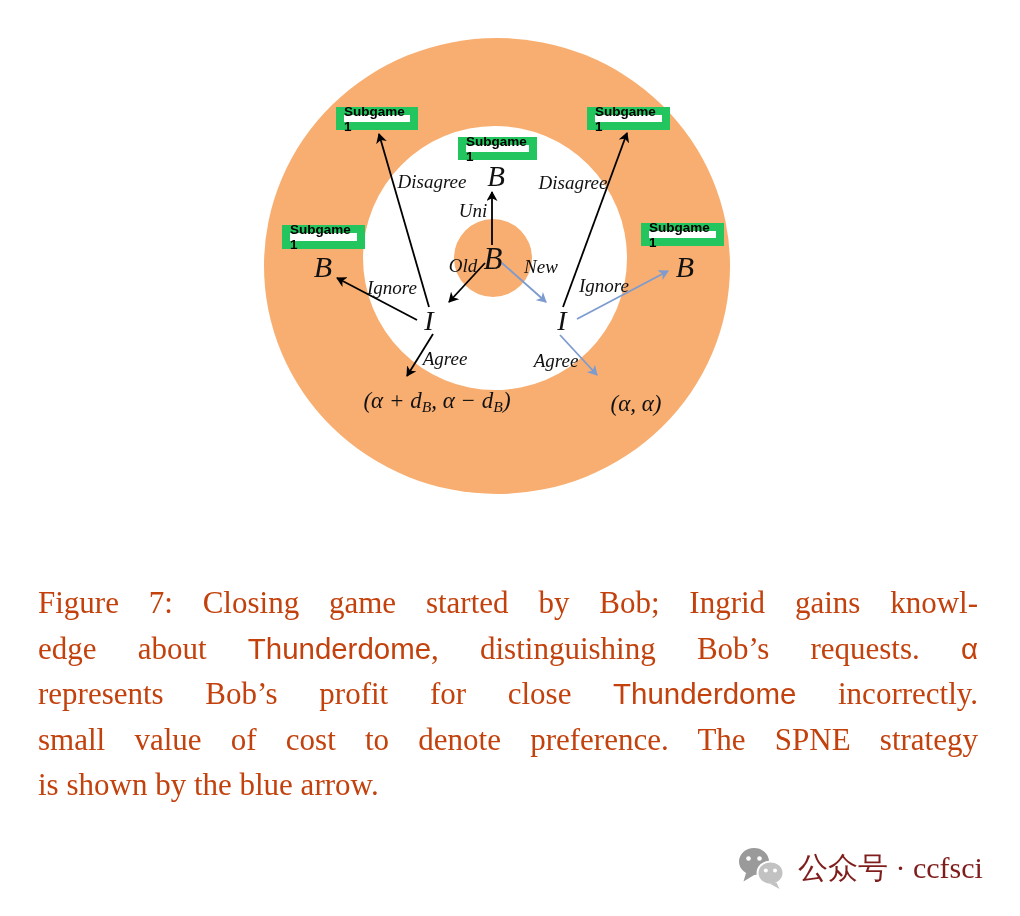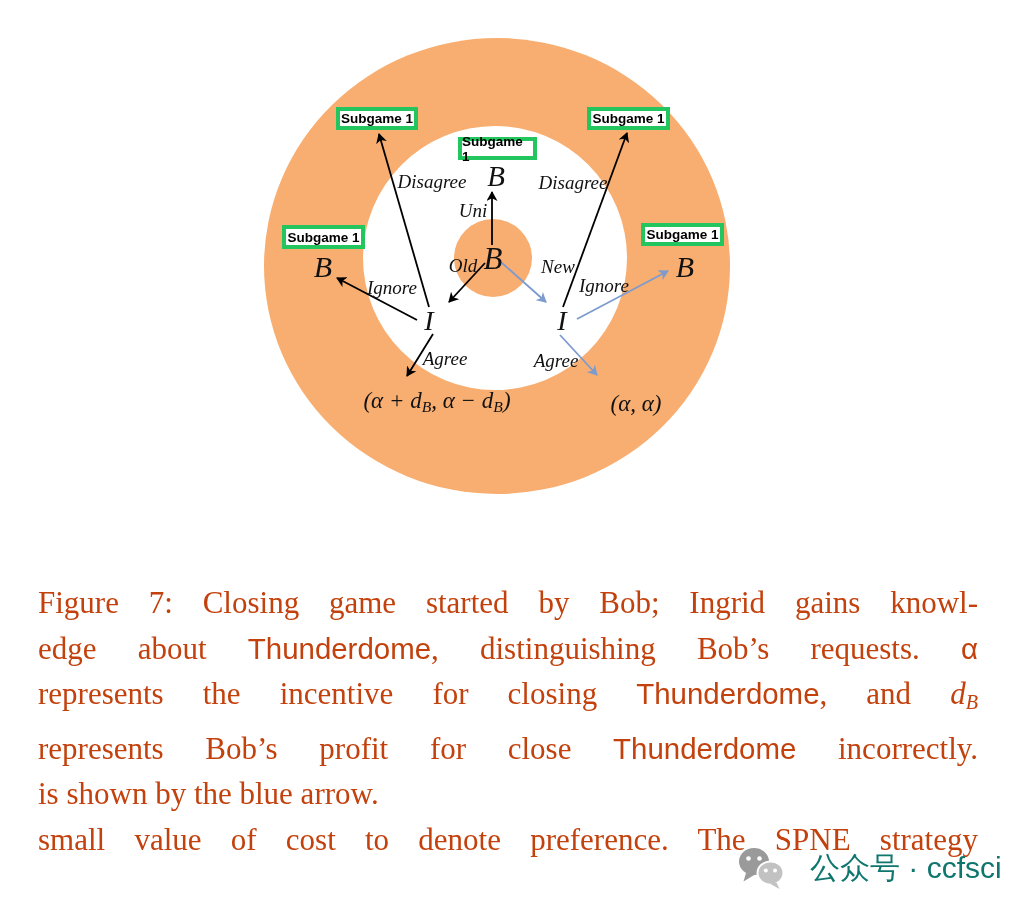--- a/index.html
+++ b/index.html
@@ -3,21 +3,21 @@
 <meta charset="utf-8">
 <style>
   html,body{margin:0;padding:0;background:#ffffff;}
   .page{position:relative;width:1020px;height:916px;background:#ffffff;overflow:hidden;
         font-family:"Liberation Serif",serif;}
 
   
   .figure-area{position:absolute;left:0;top:0;width:1020px;height:540px;}
   .figure-area svg{position:absolute;left:0;top:0;}
 
-  .sg-box{position:absolute;box-sizing:border-box;background:#ffffff;border:4px solid #22c55e;
+  .sg-box{position:absolute;box-sizing:border-box;background:#ffffff;border:8px solid #22c55e;
           display:flex;align-items:center;justify-content:center;
           font-family:"Liberation Sans",sans-serif;font-weight:bold;font-size:13.5px;color:#000;}
 
   .node-label{position:absolute;transform:translate(-50%,-50%);
               font-family:"Liberation Serif",serif;font-style:italic;color:#111;line-height:1;}
   .edge-label{position:absolute;transform:translate(-50%,-50%);
               font-family:"Liberation Serif",serif;font-style:italic;font-size:19px;color:#111;
               white-space:nowrap;line-height:1;text-align:center;}
   .payoff{position:absolute;transform:translate(-50%,-50%);
           font-family:"Liberation Serif",serif;font-style:italic;font-size:23px;color:#111;
@@ -29,22 +29,22 @@
            font-size:31px;line-height:45.5px;color:#c2410c;}
   .cap-line{white-space:nowrap;}
   .cap-line.just{text-align:justify;text-align-last:justify;white-space:normal;}
   .sg-serif{font-family:"Liberation Serif",serif;}
   .sg-sans{font-family:"Liberation Sans",sans-serif;font-size:0.95em;}
   .sg-mathit{font-family:"Liberation Serif",serif;font-style:italic;}
   .sg-mathsub{font-family:"Liberation Serif",serif;font-style:italic;font-size:0.65em;vertical-align:-0.25em;}
 
   
   .watermark{position:absolute;left:738px;top:846px;display:flex;align-items:center;}
-  .watermark .wm-text{font-family:Liberation Sans, sans-serif;font-size:30px;color:#0f766e;
-                      margin-left:26px;white-space:nowrap;}
+  .watermark .wm-text{font-family:Liberation Serif, serif;font-size:30px;color:#7f1d1d;
+                      margin-left:14px;white-space:nowrap;}
 </style>
 </head>
 <body>
 
 <div class="page">
 
   <div class="figure-area">
 
     <svg width="1020" height="540" viewBox="0 0 1020 540">
       <defs>
@@ -90,39 +90,38 @@
 
     <div class="node-label" style="left:496px;top:176px;font-size:29px;">B</div>
     <div class="node-label" style="left:493px;top:258px;font-size:31px;">B</div>
     <div class="node-label" style="left:429px;top:321px;font-size:28px;">I</div>
     <div class="node-label" style="left:562px;top:321px;font-size:28px;">I</div>
     <div class="node-label" style="left:323px;top:267px;font-size:30px;">B</div>
     <div class="node-label" style="left:685px;top:267px;font-size:30px;">B</div>
 
     <div class="edge-label" style="left:473px;top:210px;">Uni</div>
     <div class="edge-label" style="left:463px;top:265px;">Old</div>
-    <div class="edge-label" style="left:558px;top:266px;">New</div>
+    <div class="edge-label" style="left:541px;top:266px;">New</div>
     <div class="edge-label" style="left:432px;top:181px;">Disagree</div>
     <div class="edge-label" style="left:573px;top:182px;">Disagree</div>
     <div class="edge-label" style="left:392px;top:287px;">Ignore</div>
     <div class="edge-label" style="left:604px;top:285px;">Ignore</div>
     <div class="edge-label" style="left:445px;top:358px;">Agree</div>
     <div class="edge-label" style="left:556px;top:360px;">Agree</div>
 
     <div class="payoff" style="left:401px;top:402px;"><span>(α + d</span><span class="msub">B</span><span>, α − d</span><span class="msub">B</span><span>)</span></div>
     <div class="payoff" style="left:600px;top:403px;">(α, α)</div>
   </div>
 
   <div class="caption">
     <div class="cap-line just"><span class="sg-serif">Figure 7: Closing game started by Bob; Ingrid gains knowl-</span></div>
     <div class="cap-line just"><span class="sg-serif">edge about </span><span class="sg-sans">Thunderdome</span><span class="sg-serif">, distinguishing Bob’s requests. </span><span class="sg-sans">α</span></div>
-    <div class="cap-line just"><span class="sg-serif">represents the incentive for closing </span><span class="sg-sans">Thunderdome</span><span class="sg-serif">, and </span><span class="sg-mathit">d</span><span class="sg-mathsub">B</span></div>
     <div class="cap-line just"><span class="sg-serif">represents Bob’s profit for close </span><span class="sg-sans">Thunderdome</span><span class="sg-serif"> incorrectly.</span></div>
+    <div class="cap-line just"><span class="sg-serif">small value of cost to denote preference. The SPNE strategy</span></div>
     <div class="cap-line"><span class="sg-serif">is shown by the blue arrow.</span></div>
-    <div class="cap-line just"><span class="sg-serif">small value of cost to denote preference. The SPNE strategy</span></div>
   </div>
 
   <div class="watermark">
     <svg width="46" height="44" viewBox="0 0 46 44">
       <ellipse cx="16" cy="15.5" rx="15" ry="13.5" fill="#9a9a9a"></ellipse>
       <polygon points="8,27 5.5,35.5 17,28.5" fill="#9a9a9a"></polygon>
       <circle cx="10.5" cy="12.5" r="2.3" fill="#ffffff"></circle>
       <circle cx="21.5" cy="12.5" r="2.3" fill="#ffffff"></circle>
       <ellipse cx="32.5" cy="27" rx="13" ry="11.5" fill="#c2c2c2" stroke="#ffffff" stroke-width="2"></ellipse>
       <polygon points="38.5,36.5 41.5,43 31.5,37.5" fill="#c2c2c2"></polygon>

